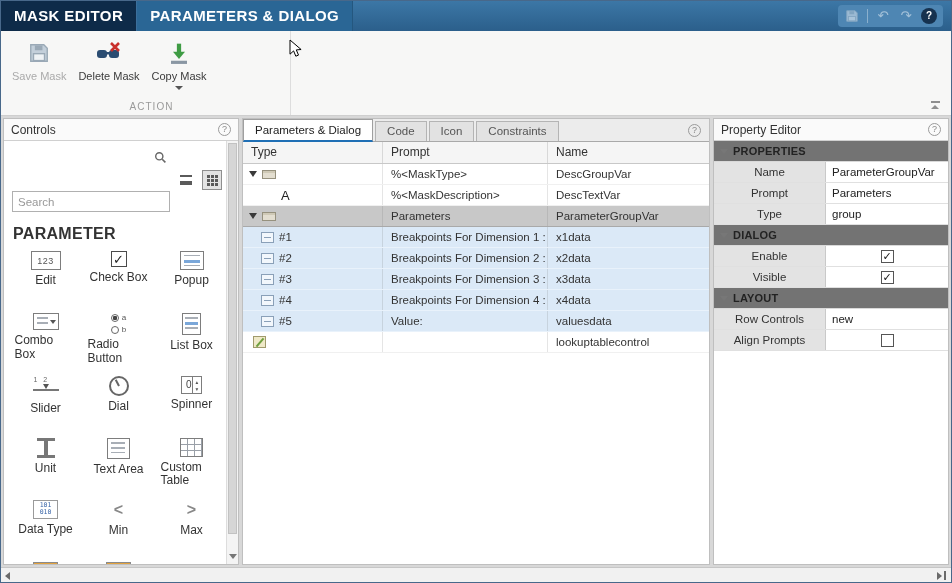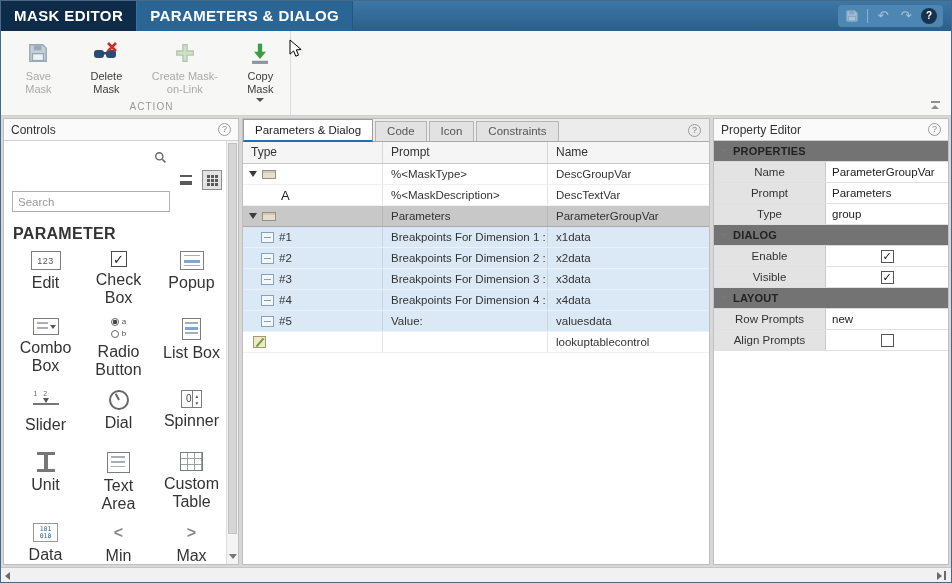--- a/index.html
+++ b/index.html
@@ -64,21 +64,21 @@
   .search-wrap input::placeholder { color:#999; }
   .mag { position:absolute; right:3px; top:3px; }
   .vbtn { width:20px; height:20px; display:flex; align-items:center; justify-content:center; cursor:pointer; }
   .hamb { width:12px; height:10px; border-top:2px solid #5a5a5a; border-bottom:2px solid #5a5a5a; background:linear-gradient(#fff 4px,#5a5a5a 4px 6px,#fff 6px); }
   .vbtn.pressed { border:1px solid #8f8f8f; background:#e3e3e3; }
   .gridglyph { display:grid; grid-template-columns:repeat(3,3px); grid-auto-rows:3px; gap:1px; }
   .gridglyph i { background:#5a5a5a; }
   .sect-label { padding:8px 0 2px 9px; font-size:16px; font-weight:bold; color:#333; letter-spacing:.3px; }
   .cgrid { display:grid; grid-template-columns:73px 73px 73px; row-gap:10px; padding:6px 0 0 5px; }
   .ctrl { display:flex; flex-direction:column; align-items:center; gap:4px; min-height:52px; cursor:grab; }
-  .clabel { font-size:16px; color:#333; text-align:center; line-height:1.15; max-width:62px; }
+  .clabel { font-size:12px; color:#333; line-height:1.15; max-width:62px; }
   .cicon { position:relative; display:flex; align-items:center; justify-content:center; }
 
   .icon-edit { width:30px; height:19px; border:1px solid #7d7d7d; background:#fff; font-size:9px; color:#555; letter-spacing:.5px; }
   .icon-edit::before { content:"123"; }
   .icon-checkbox { width:16px; height:16px; border:1px solid #4a4a4a; background:#fff; }
   .icon-checkbox::before { content:"✓"; font-size:13px; font-weight:bold; color:#222; line-height:13px; }
   .icon-popup { width:24px; height:19px; border:1px solid #7d7d7d; background:#fff; }
   .icon-popup::before { content:""; position:absolute; left:3px; right:3px; top:3px; bottom:3px;
     background:repeating-linear-gradient(180deg,#a8aeb6 0 1.5px,transparent 1.5px 5px); }
   .icon-popup::after { content:""; position:absolute; left:3px; right:3px; top:8px; height:3px; background:#7aa7d9; }
@@ -224,28 +224,20 @@
           <span class="ricon">
             <svg width="26" height="24" viewBox="0 0 26 24">
               <rect x="1" y="9" width="10" height="8" rx="3" fill="#2b4d72"></rect>
               <rect x="13" y="9" width="10" height="8" rx="3" fill="#2b4d72"></rect>
               <rect x="10" y="11" width="4" height="2.5" fill="#2b4d72"></rect>
               <path d="M15 2l8 8M23 2l-8 8" stroke="#c9302c" stroke-width="2.6"></path>
             </svg>
           </span>
           <span class="rlabel">Delete Mask</span>
         </div>
-        <div class="rbtn disabled wide">
-          <span class="ricon">
-            <svg width="22" height="22" viewBox="0 0 16 16">
-                <path d="M6.5 2h3v4.5H14v3H9.5V14h-3V9.5H2v-3h4.5z" fill="#cfe0c8" stroke="#b3c9ab"></path>
-              </svg>
-          </span>
-          <span class="rlabel">Create Mask-on-Link</span>
-        </div>
         <div class="rbtn">
           <span class="ricon">
             <svg width="24" height="24" viewBox="0 0 18 18">
               <path d="M9 2v7" stroke="#3f9c44" stroke-width="3.2"></path>
               <path d="M4.5 8L9 13.5 13.5 8z" fill="#3f9c44"></path>
               <path d="M3 16h12" stroke="#8a97a3" stroke-width="2.4"></path>
             </svg>
           </span>
           <span class="rlabel">Copy Mask</span>
           <span class="dd-arrow"></span>
@@ -518,21 +510,21 @@
         <div class="pvalue pv-center">
           <span class="checkbox checked"></span>
         </div>
       </div>
 
       <div class="psec">
         <span class="psec-arrow"></span>
         <span class="psec-label">LAYOUT</span>
       </div>
       <div class="prow">
-        <div class="plabel">Row Prompts</div>
+        <div class="plabel">Row Controls</div>
         <div class="pvalue">new</div>
       </div>
       <div class="prow">
         <div class="plabel">Align Prompts</div>
         <div class="pvalue pv-center">
           <span class="checkbox"></span>
         </div>
       </div>
     </div>
   </div>

